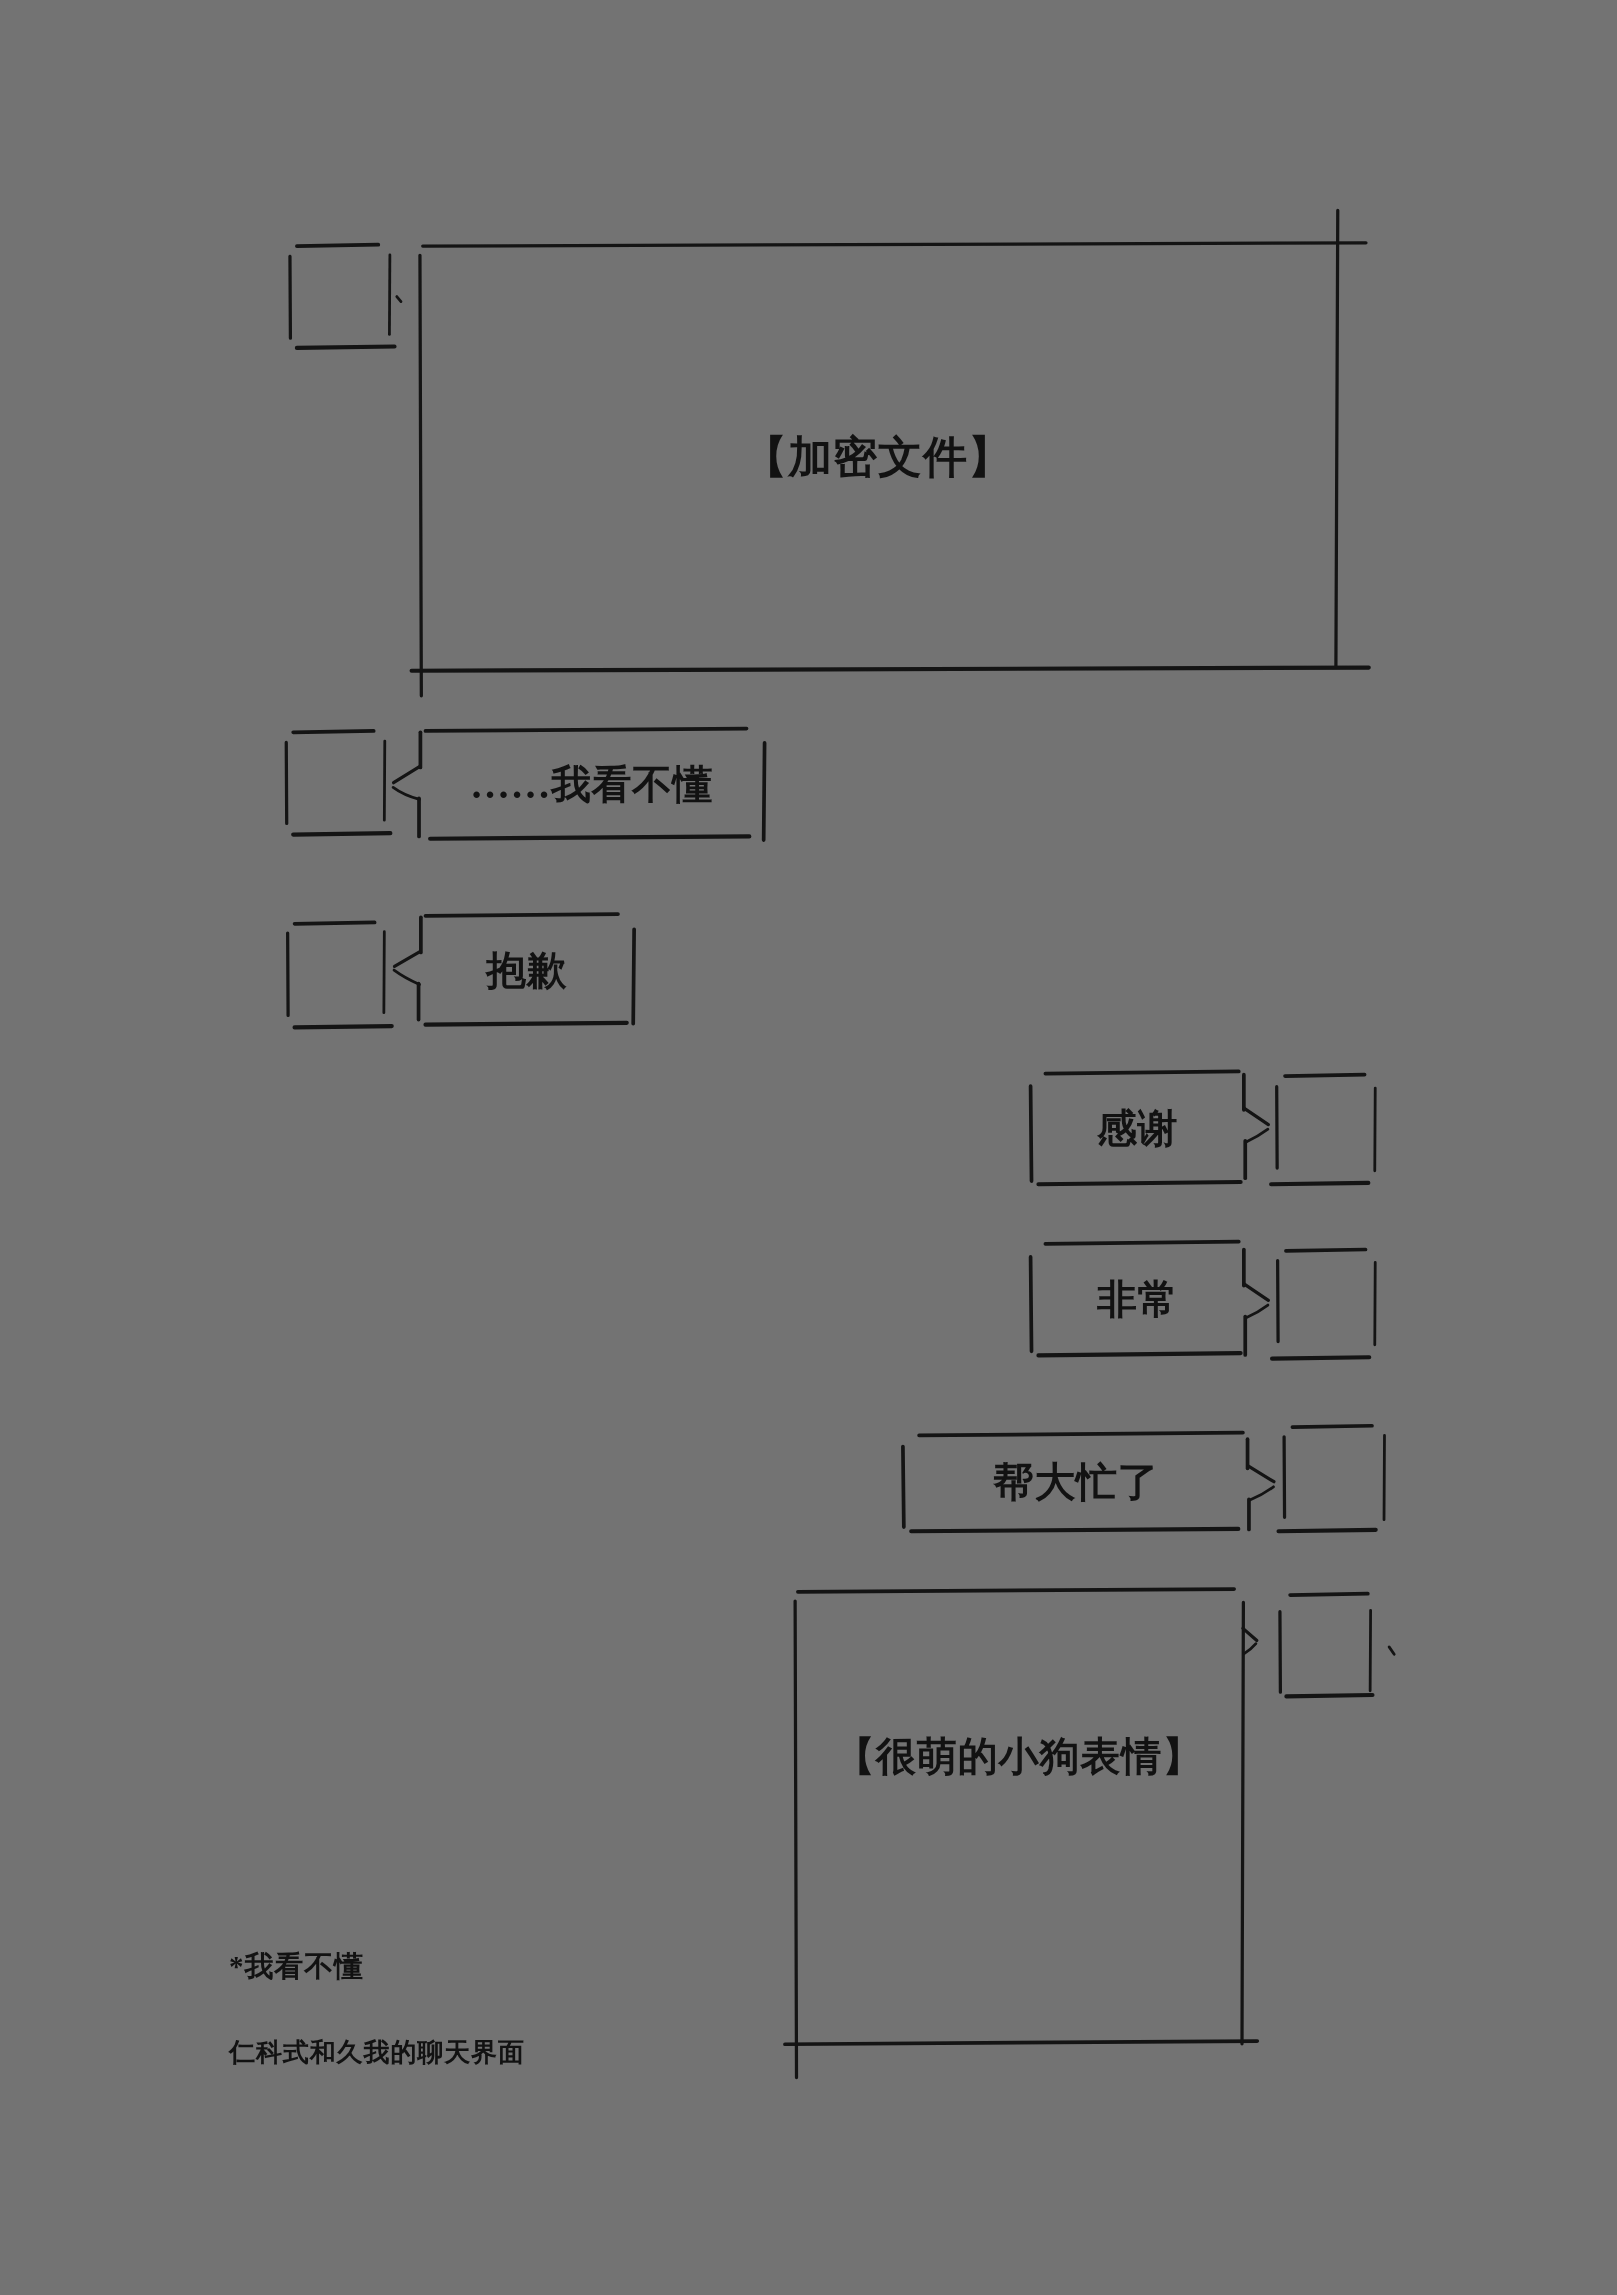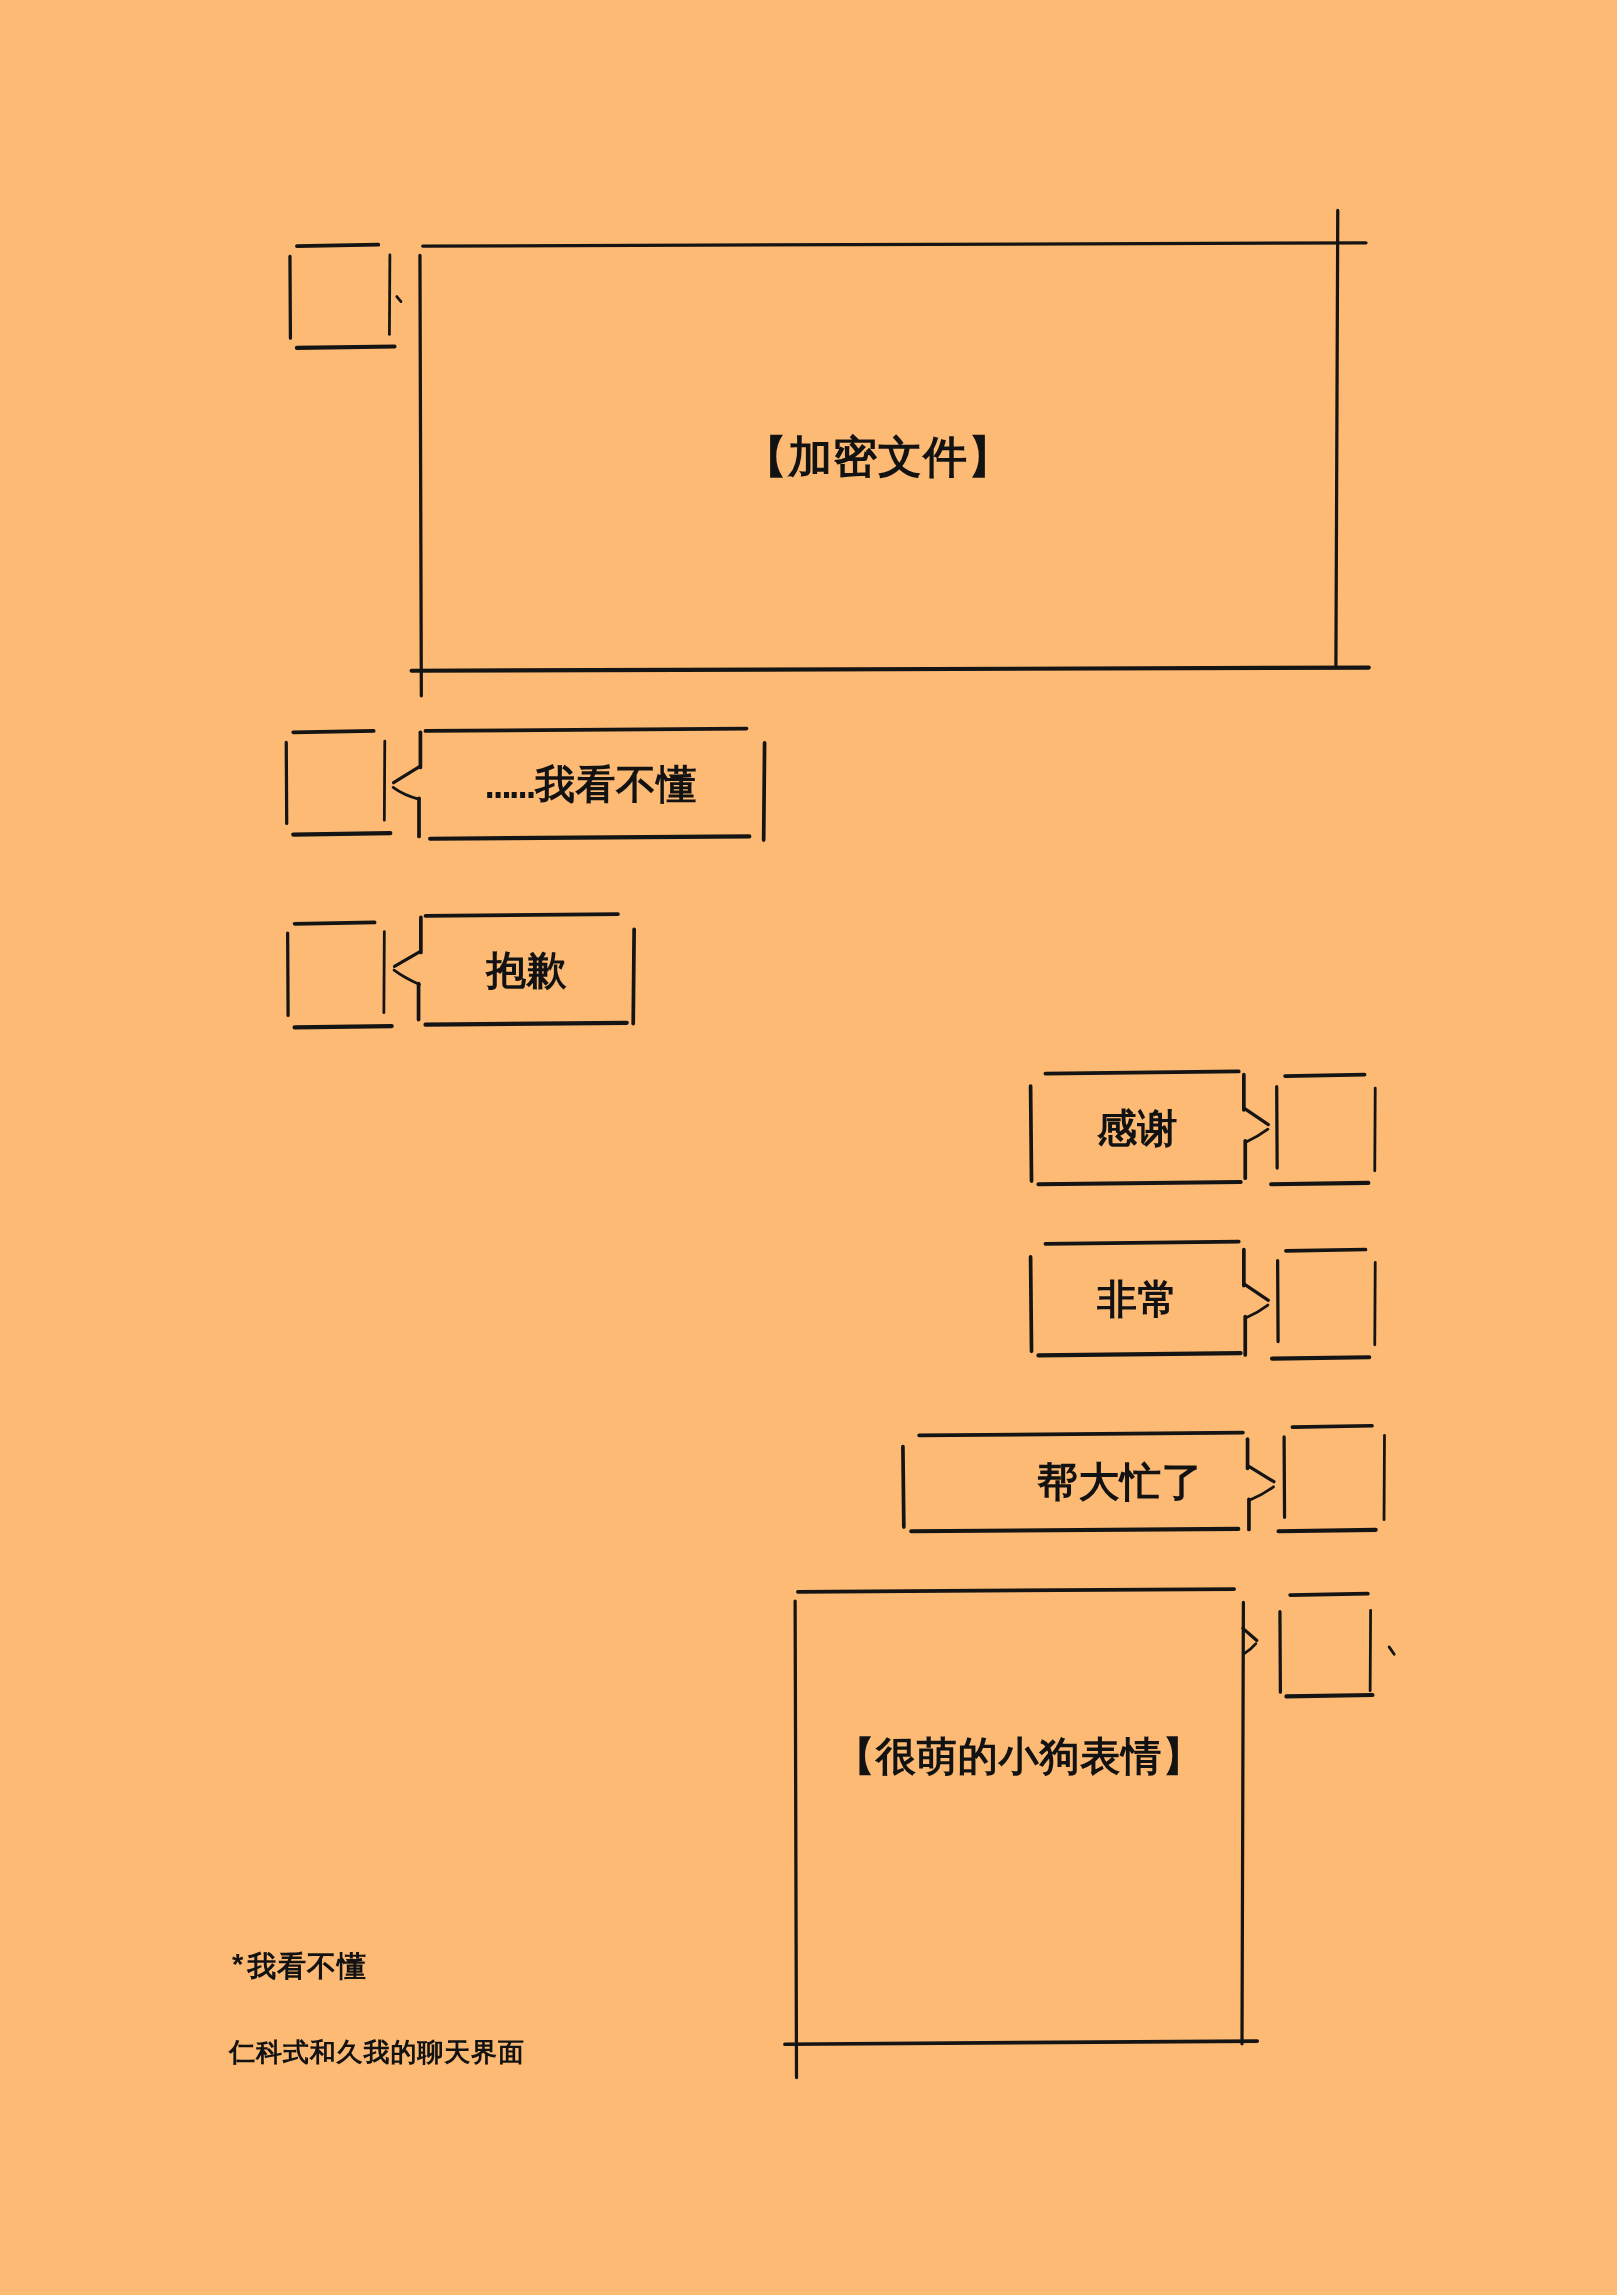--- a/index.html
+++ b/index.html
@@ -1,20 +1,20 @@
 <!DOCTYPE html>
 <html style="font-size:7.4px"><head>
 <meta charset="utf-8">
 <style>
   html,body{margin:0;padding:0;background:#ffffff;}
   #canvas{
     position:relative;
     width:1618px;height:2295px;
-    background:#fdba74;
-    font-family:Liberation Mono, monospace;
+    background:#737373;
+    font-family:Liberation Serif, serif;
     color:#111111;
     overflow:hidden;
   }
   #strokes{position:absolute;left:0;top:0;}
   .ink{stroke:#141414;fill:none;stroke-linecap:round;}
   .msg{
     position:absolute;
     display:flex;align-items:center;justify-content:center;
     font-weight:700;white-space:nowrap;color:#121212;
   }
@@ -154,21 +154,21 @@
   <div class="msg attachment-label" style="left:419px;top:244px;width:918px;height:427px;">【加密文件】</div>
 
   <div class="msg bubble-label" style="left:419px;top:730px;width:345px;height:109px;">……我看不懂</div>
 
   <div class="msg bubble-label" style="left:420px;top:916px;width:213px;height:109px;">抱歉</div>
 
   <div class="msg bubble-label" style="left:1030px;top:1073px;width:215px;height:111px;">感谢</div>
 
   <div class="msg bubble-label" style="left:1030px;top:1243px;width:215px;height:112px;text-align:right;">非常</div>
 
-  <div class="msg wide-bubble-label" style="left:903px;top:1434px;width:346px;height:96px;padding-left:44px;">帮大忙了</div>
+  <div class="msg wide-bubble-label" style="left:903px;top:1434px;width:346px;height:96px;">帮大忙了</div>
 
   <div class="msg sticker-label" style="left:795px;top:1592px;width:448px;height:328px;">【很萌的小狗表情】</div>
 
   <div class="footnote footnote-1">*我看不懂</div>
 
   <div class="footnote footnote-2">仁科式和久我的聊天界面</div>
 
 </div>
 
 

